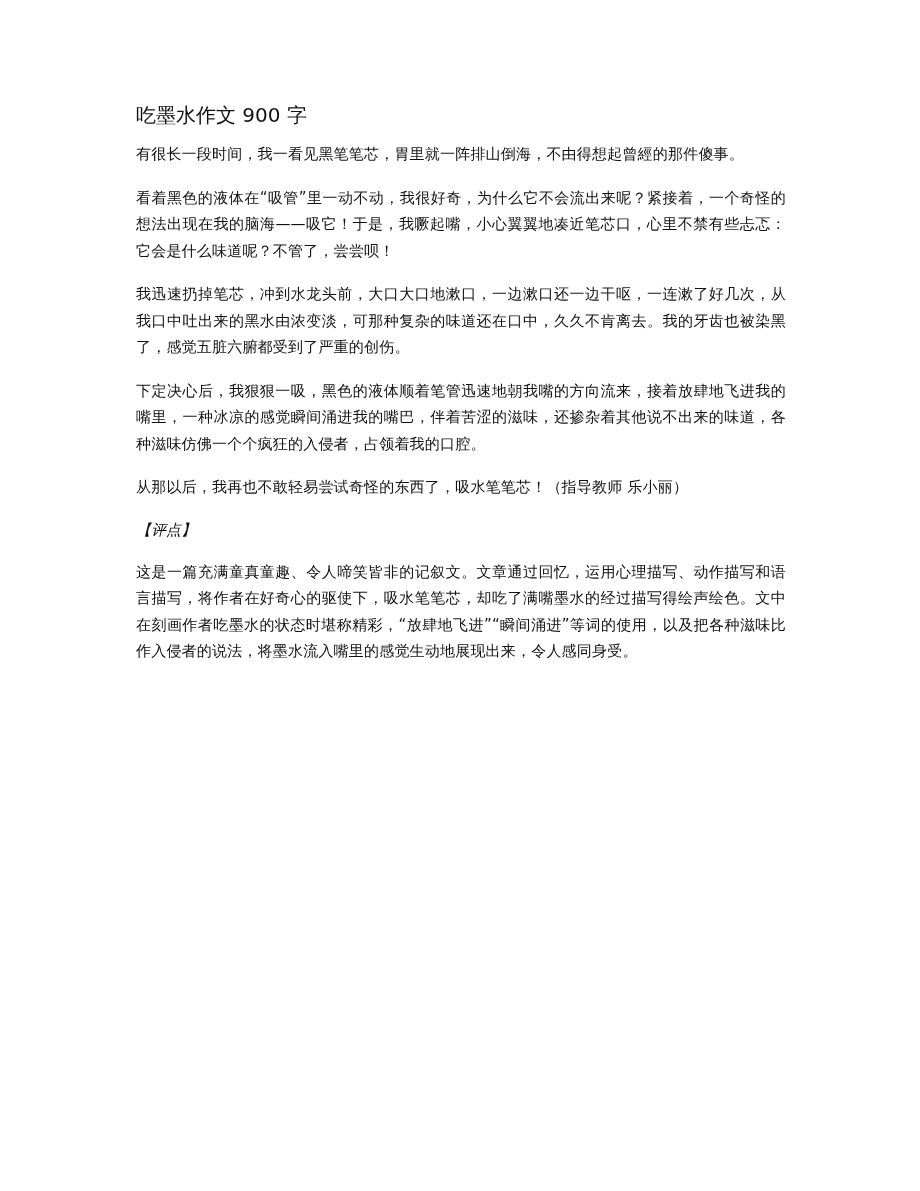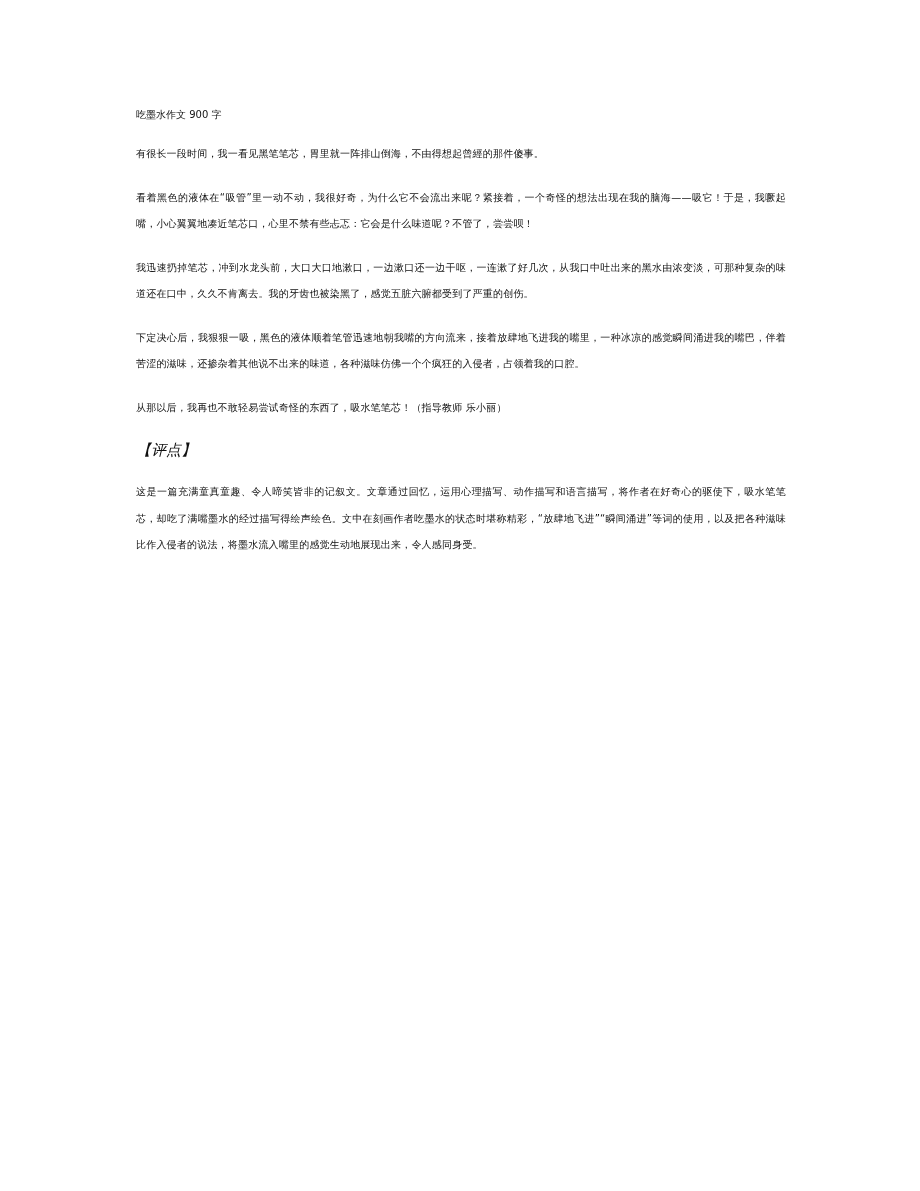--- a/index.html
+++ b/index.html
@@ -1,20 +1,20 @@
 <!DOCTYPE html>
 <html><head>
 <meta charset="utf-8">
 <style>
   html, body { margin: 0; padding: 0; background: #ffffff; }
   body { width: 920px; height: 1191px; position: relative; overflow: hidden;
          font-family: "DejaVu Sans", "Liberation Sans", sans-serif; color: #111; }
   .page { position: absolute; left: 136px; top: 104px; width: 650px; }
-  .title { font-size: 10px; line-height: 22px; margin: 0 0 15px 0; font-weight: normal; }
-  .para { font-size: 10px; line-height: 26.5px; margin: 0 0 17px 0; text-align: justify;
+  .title { font-size: 20px; line-height: 22px; margin: 0 0 15px 0; font-weight: normal; }
+  .para { font-size: 15px; line-height: 26.5px; margin: 0 0 17px 0; text-align: justify;
           word-break: break-all; letter-spacing: 0.2px; }
   .heading { font-size: 15px; line-height: 24px; margin: 0 0 17px 0; font-style: italic; }
 </style>
 </head>
 <body>
 
 <div class="page">
   <div class="title">吃墨水作文 900 字</div>
   <p class="para">有很长一段时间，我一看见黑笔笔芯，胃里就一阵排山倒海，不由得想起曾經的那件傻事。</p>
   <p class="para">看着黑色的液体在“吸管”里一动不动，我很好奇，为什么它不会流出来呢？紧接着，一个奇怪的想法出现在我的脑海——吸它！于是，我噘起嘴，小心翼翼地凑近笔芯口，心里不禁有些忐忑：它会是什么味道呢？不管了，尝尝呗！</p>

